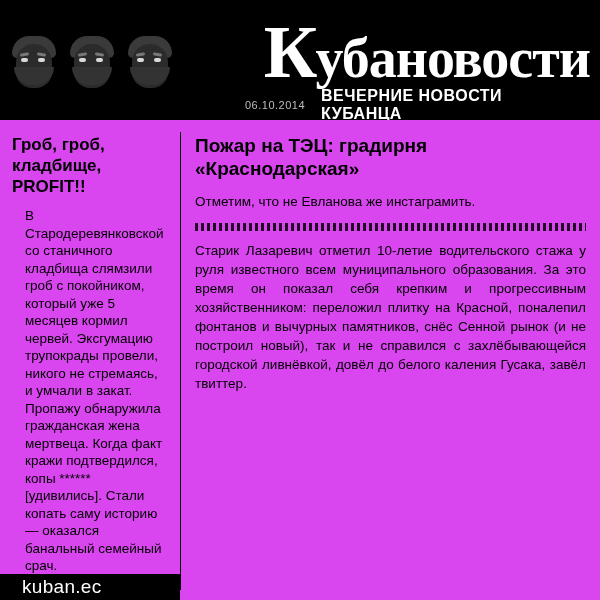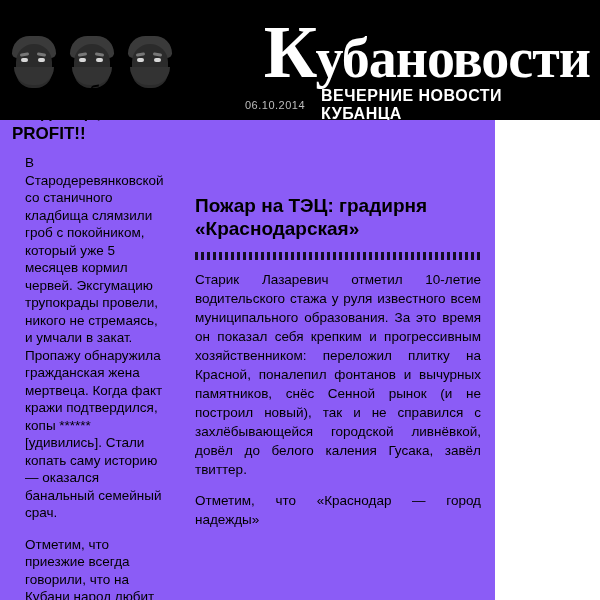--- a/index.html
+++ b/index.html
@@ -145,24 +145,23 @@
     color: #ffffff;
     font-size: 16px;
     font-weight: bold;
     letter-spacing: 0.5px;
   }
 
   
   .content {
     position: relative;
     display: flex;
-    width: 495px;
+    width: 600px;
     height: 480px;
-    background: #8b5cf6;
-    align-items: center;
+    background: #d946ef;
   }
 
   .col-left {
     width: 180px;
     padding: 14px 12px 0 12px;
     box-sizing: border-box;
     position: relative;
   }
   .divider {
     width: 1px;
@@ -297,21 +296,21 @@
       <h2 class="headline-left">Гроб, гроб, кладбище, PROFIT!!</h2>
       <p class="body-left">В Стародеревянковской со станичного кладбища слямзили гроб с покойником, который уже 5 месяцев кормил червей. Эксгумацию трупокрады провели, никого не стремаясь, и умчали в закат. Пропажу обнаружила гражданская жена мертвеца. Когда факт кражи подтвердился, копы ****** [удивились]. Стали копать саму историю — оказался банальный семейный срач.</p>
       <p class="body-left last">Отметим, что приезжие всегда говорили, что на Кубани народ любит что-нибудь урвать. Но так!</p>
       <div class="footer-badge">kuban.ec</div>
     </div>
 
     <div class="divider"></div>
 
     <div class="col-right">
       <h2 class="headline-right">Пожар на ТЭЦ: градирня «Краснодарская»</h2>
+      <p class="body-right">Отметим, что не Евланова же инстаграмить.</p>
 
       <div class="torn"></div>
 
       <p class="body-right">Старик Лазаревич отметил 10-летие водительского стажа у руля известного всем муниципального образования. За это время он показал себя крепким и прогрессивным хозяйственником: переложил плитку на Красной, поналепил фонтанов и вычурных памятников, снёс Сенной рынок (и не построил новый), так и не справился с захлёбывающейся городской ливнёвкой, довёл до белого каления Гусака, завёл твиттер.</p>
-      <p class="body-right">Отметим, что «Краснодар — город надежды»</p>
     </div>
 
   </div>
 </div>
 
 </body></html>

